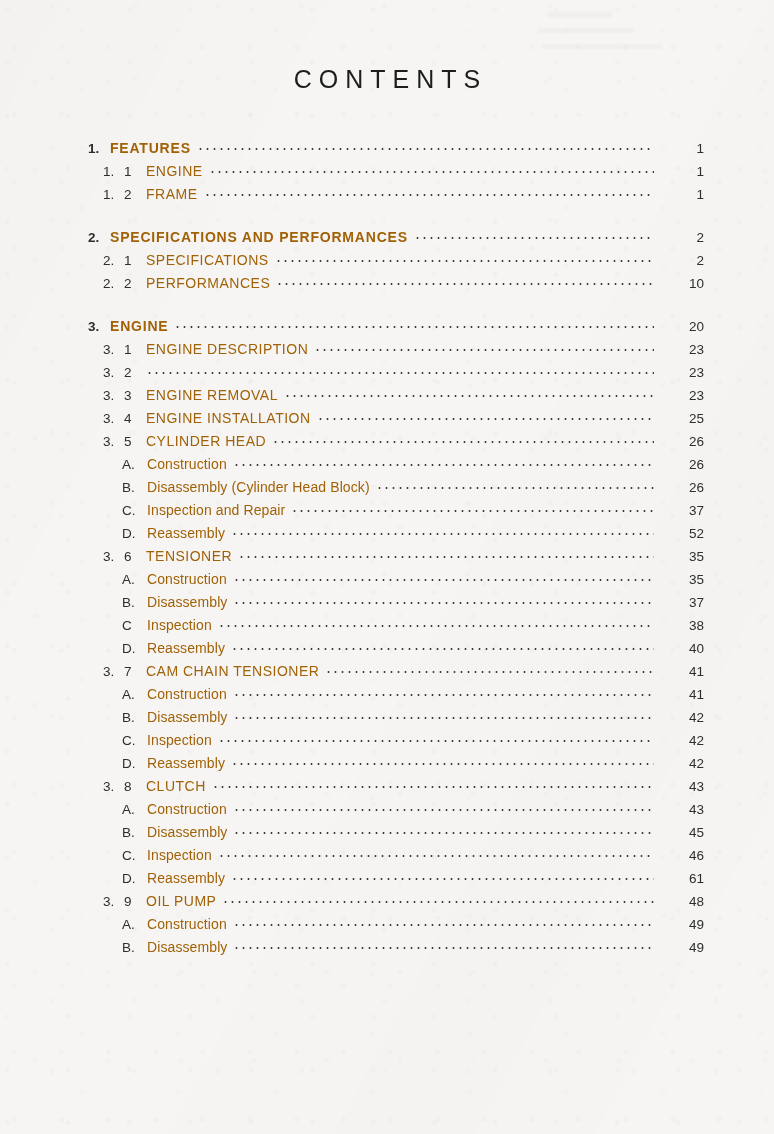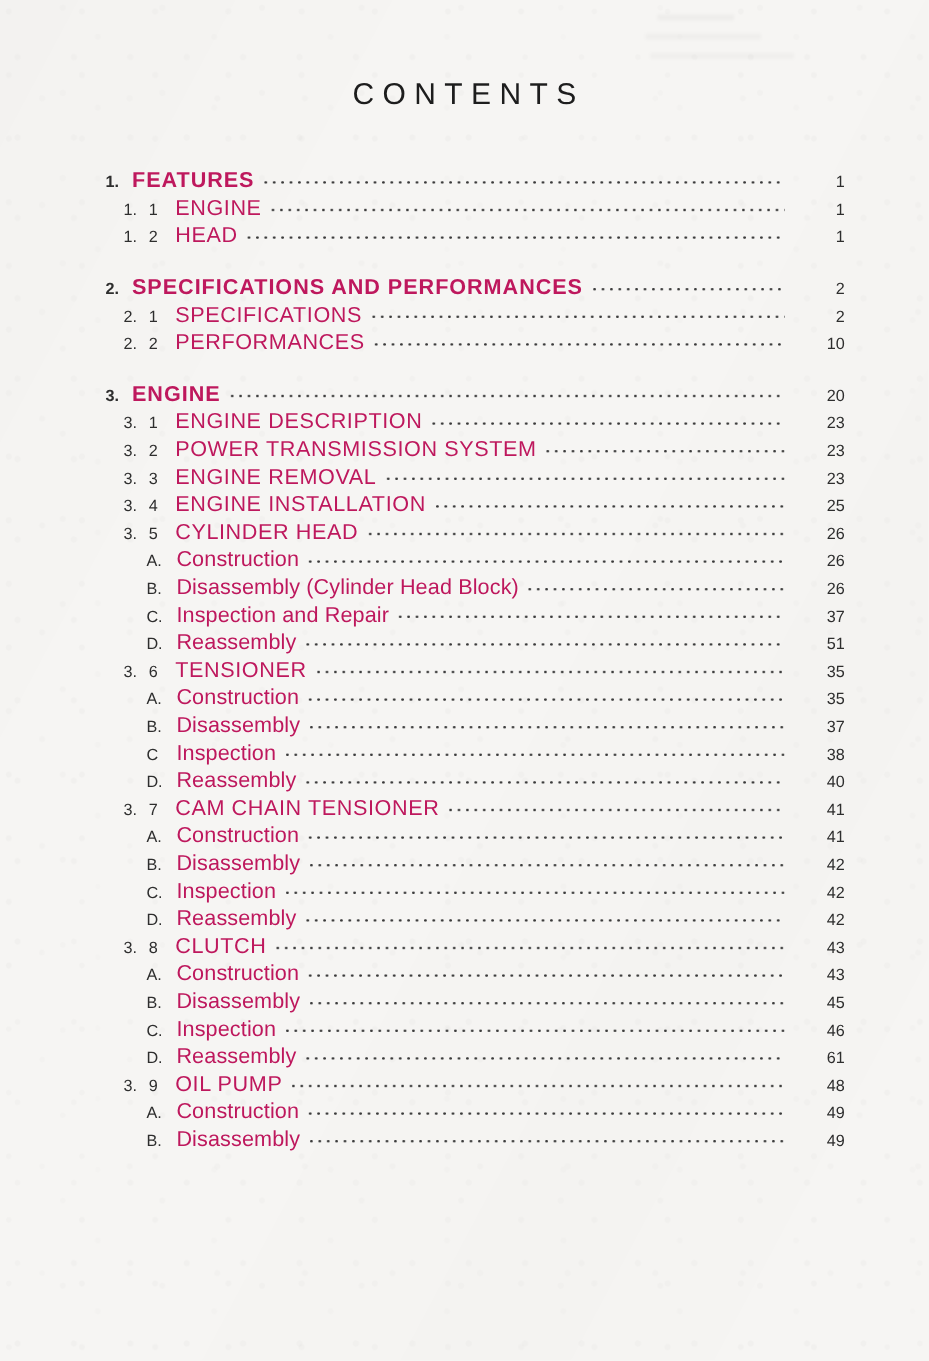--- a/index.html
+++ b/index.html
@@ -88,22 +88,22 @@
   
   .num {
     flex: 0 0 auto;
     font-size: 13.5px;
     color: #2e2e2e;
   }
   .sub  { flex: 0 0 auto; font-size: 13.5px; color: #2e2e2e; }
 
   .title-cell {
     flex: 0 0 auto;
-    font-size: 18px;
-    color: #be185d;
+    font-size: 14px;
+    color: #a16207;
     padding-right: 6px;
   }
 
   
   .leader {
     flex: 1 1 auto;
     position: relative;
     height: 13px;
     overflow: hidden;
   }
@@ -163,21 +163,21 @@
       <div class="row lvl2">
         <span class="num">1.</span>
         <span class="sub">1</span>
         <span class="title-cell">ENGINE</span>
         <span class="leader"></span>
         <span class="pageno">1</span>
       </div>
       <div class="row lvl2">
         <span class="num">1.</span>
         <span class="sub">2</span>
-        <span class="title-cell">HEAD</span>
+        <span class="title-cell">FRAME</span>
         <span class="leader"></span>
         <span class="pageno">1</span>
       </div>
       <div class="row lvl1 gap-before">
         <span class="num">2.</span>
         <span class="title-cell">SPECIFICATIONS AND PERFORMANCES</span>
         <span class="leader"></span>
         <span class="pageno">2</span>
       </div>
       <div class="row lvl2">
@@ -203,21 +203,20 @@
       <div class="row lvl2">
         <span class="num">3.</span>
         <span class="sub">1</span>
         <span class="title-cell">ENGINE DESCRIPTION</span>
         <span class="leader"></span>
         <span class="pageno">23</span>
       </div>
       <div class="row lvl2">
         <span class="num">3.</span>
         <span class="sub">2</span>
-        <span class="title-cell">POWER TRANSMISSION SYSTEM</span>
         <span class="leader"></span>
         <span class="pageno">23</span>
       </div>
       <div class="row lvl2">
         <span class="num">3.</span>
         <span class="sub">3</span>
         <span class="title-cell">ENGINE REMOVAL</span>
         <span class="leader"></span>
         <span class="pageno">23</span>
       </div>
@@ -250,21 +249,21 @@
       <div class="row lvl3">
         <span class="num">C.</span>
         <span class="title-cell">Inspection and Repair</span>
         <span class="leader"></span>
         <span class="pageno">37</span>
       </div>
       <div class="row lvl3">
         <span class="num">D.</span>
         <span class="title-cell">Reassembly</span>
         <span class="leader"></span>
-        <span class="pageno">51</span>
+        <span class="pageno">52</span>
       </div>
       <div class="row lvl2">
         <span class="num">3.</span>
         <span class="sub">6</span>
         <span class="title-cell">TENSIONER</span>
         <span class="leader"></span>
         <span class="pageno">35</span>
       </div>
       <div class="row lvl3">
         <span class="num">A.</span>

